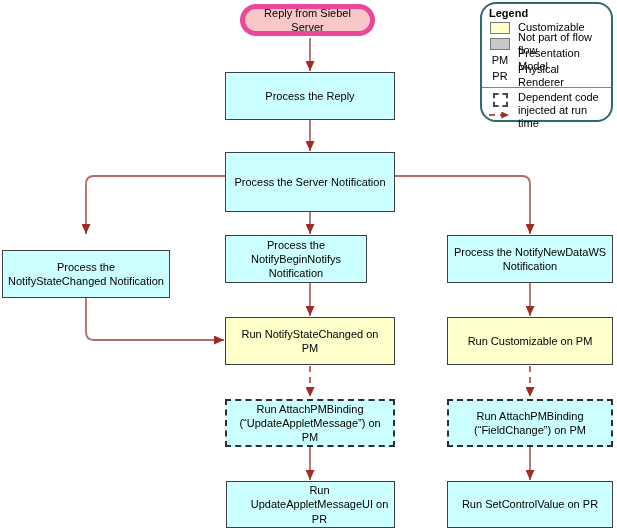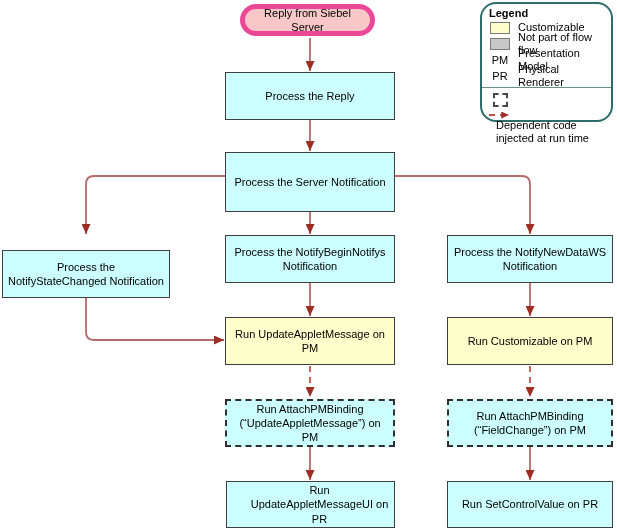--- a/index.html
+++ b/index.html
@@ -20,21 +20,21 @@
   .node.customizable { background:var(--customizable-fill,#ffffcc); }
   .node.dashed { border:2px dashed #2f2f2f; }
   .node.terminator {
     background:var(--terminator-fill,#f9c7c7);
     border:5px solid #ec4899; border-radius:16px;
   }
   .n-start { left:240px; top:4px;   width:135px; height:32px; }
   .n-reply { left:225px; top:72px;  width:170px; height:48px; }
   .n-server{ left:225px; top:152px; width:170px; height:60px; }
   .n-nsc   { left:2px;   top:250px; width:168px; height:48px; }
-  .n-nbn   { left:225px; top:235px; width:170px; height:48px; }
+  .n-nbn   { left:225px; top:235px; width:142px; height:48px; }
   .n-nnd   { left:447px; top:235px; width:166px; height:48px; }
   .n-uam   { left:225px; top:317px; width:170px; height:48px; }
   .n-fc    { left:447px; top:317px; width:166px; height:48px; }
   .n-apb1  { left:225px; top:399px; width:170px; height:48px; }
   .n-apb2  { left:447px; top:399px; width:166px; height:48px; }
   .n-uamui { left:226px; top:481px; width:169px; height:47px;padding-left:22px; }
   .n-scv   { left:447px; top:481px; width:166px; height:47px; }
 
   
   svg.arrows { position:absolute; left:0; top:0; width:617px; height:530px; pointer-events:none; }
@@ -50,21 +50,21 @@
     padding:3px 6px 3px 7px;
   }
   .legend-title { font-weight:bold; font-size:11px; margin:0 0 2px 0; }
   .legend-row { display:flex; align-items:center; margin:2px 0; height:14px; }
   .legend-key { flex:0 0 22px; width:22px; display:flex; justify-content:center; }
   .swatch { width:20px; height:12px; box-sizing:border-box; border:1px solid #7a7a7a; }
   .swatch.yellow { background:var(--customizable-fill,#ffffcc); }
   .swatch.gray   { background:var(--not-in-flow-fill,#c8c8c8); }
   .legend-label { margin-left:7px; white-space:pre-line; line-height:1.2; }
   .legend-divider { border:none; border-top:1px solid #6b8f8f; margin:4px -6px 3px -7px; }
-  .legend-dep { display:flex; align-items:flex-start; margin-top:2px;flex-direction:column; }
+  .legend-dep { display:flex; align-items:flex-start; margin-top:2px; }
   .dep-keycol { flex:0 0 22px; width:22px; display:flex; flex-direction:column; align-items:center; gap:4px; padding-top:2px; }
   .dashed-box-icon { width:11px; height:10px; border:2px dashed #4a4a4a; }
 </style>
 </head>
 <body>
 
 <div class="canvas">
 
   <svg class="arrows" viewBox="0 0 617 530">
     <defs>
@@ -88,21 +88,21 @@
 
   <div class="node terminator n-start">Reply from Siebel Server</div>
   <div class="node n-reply">Process the Reply</div>
   <div class="node n-server">Process the Server Notification</div>
   <div class="node n-nsc">Process the
 NotifyStateChanged Notification</div>
   <div class="node n-nbn">Process the NotifyBeginNotifys
 Notification</div>
   <div class="node n-nnd">Process the NotifyNewDataWS
 Notification</div>
-  <div class="node customizable n-uam">Run UpdateAppletMessage on
+  <div class="node customizable n-uam">Run NotifyStateChanged on
 PM</div>
   <div class="node customizable n-fc">Run Customizable on PM</div>
   <div class="node dashed n-apb1">Run AttachPMBinding
 (“UpdateAppletMessage”) on PM</div>
   <div class="node dashed n-apb2">Run AttachPMBinding
 (“FieldChange”) on PM</div>
   <div class="node n-uamui">Run UpdateAppletMessageUI on
 PR</div>
   <div class="node n-scv">Run SetControlValue on PR</div>
 

